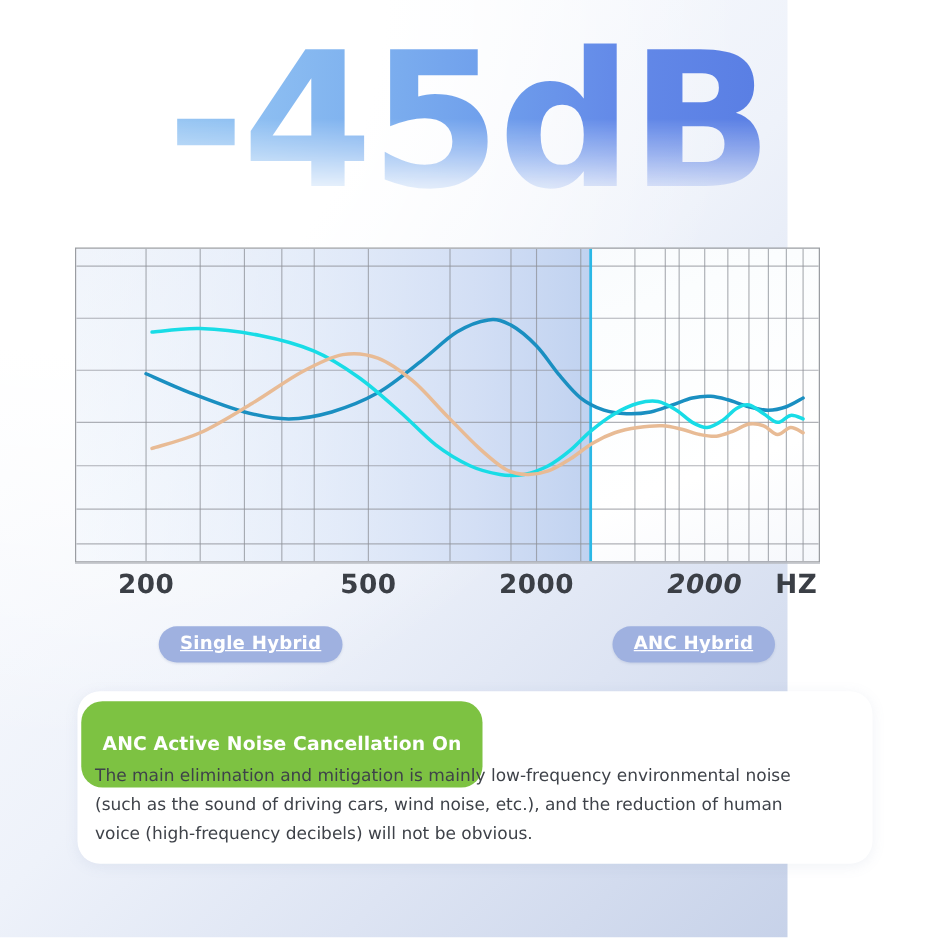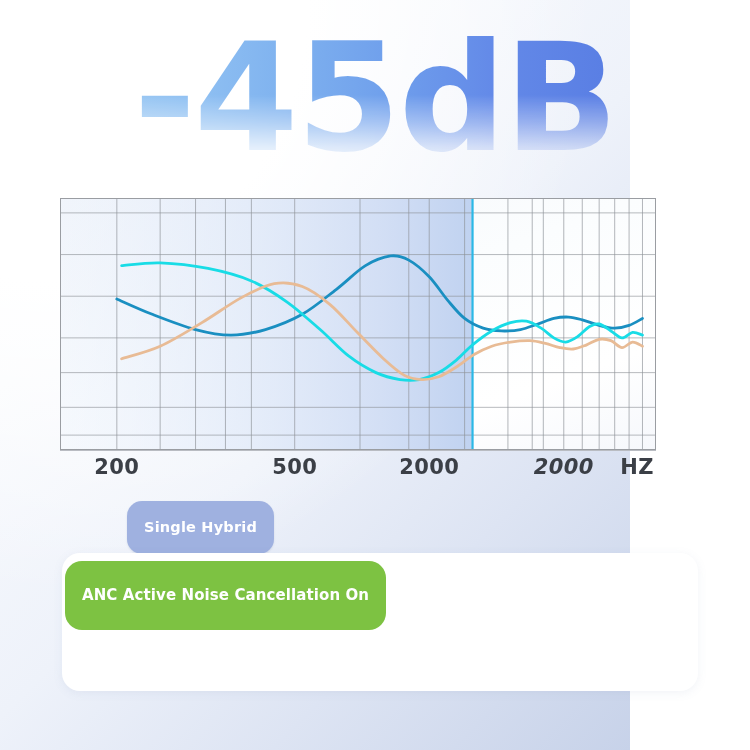--- a/index.html
+++ b/index.html
@@ -81,23 +81,24 @@
   
   .pill{
     position:absolute;
     height:29px;line-height:29px;
     border-radius:15px;
     background:#9fb1e0;
     color:#ffffff;
     font-family:"DejaVu Sans","Liberation Sans",sans-serif;
     font-size:14.5px;font-weight:700;
     letter-spacing:.2px;
-    padding:12px 17px;
+    padding:0 17px;
     white-space:nowrap;
     box-shadow:0 1px 2px rgba(90,110,160,.18);
+    text-decoration:underline;
   }
   #pill-single{left:127px;top:501px;}
   #pill-anc{left:490px;top:501px;}
 
   
   #info-card{
     position:absolute;left:62px;top:553px;width:636px;height:138px;
     background:#ffffff;
     border-radius:18px;
     box-shadow:0 2px 10px rgba(120,140,180,.10);
@@ -178,17 +179,19 @@
   <div id="axis-line"></div>
   <div id="axis-labels">
       <div class="axis-label" style="left: 116.839px;">200</div>
       <div class="axis-label" style="left: 294.692px;">500</div>
       <div class="axis-label" style="left: 429.232px;">2000</div>
       <div class="axis-label" style="left: 563.772px; font-style: italic;">2000</div>
       <div class="axis-label" style="left: 637px;">HZ</div>
     </div>
 
   <div class="pill" id="pill-single">Single Hybrid</div>
+  <div class="pill" id="pill-anc">ANC Hybrid</div>
 
   <div id="info-card"></div>
   <div id="anc-badge">ANC Active Noise Cancellation On</div>
+  <div id="anc-desc">The main elimination and mitigation is mainly low-frequency environmental noise (such as the sound of driving cars, wind noise, etc.), and the reduction of human voice (high-frequency decibels) will not be obvious.</div>
 
 </div>
 
 </body></html>

